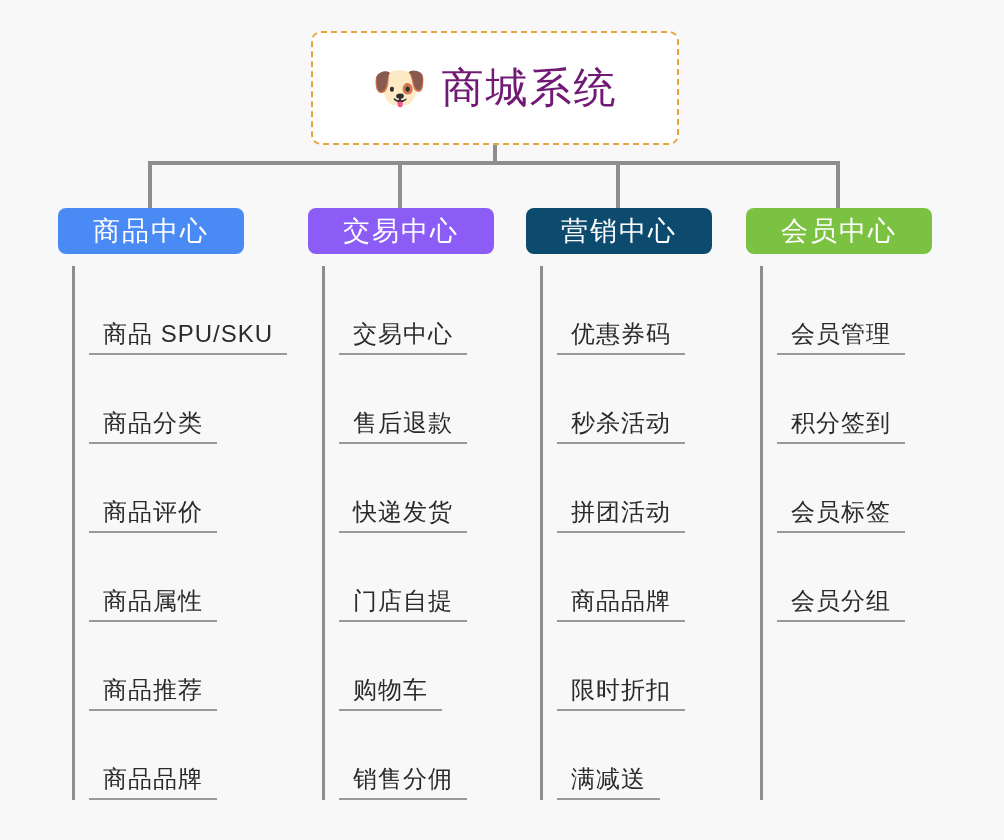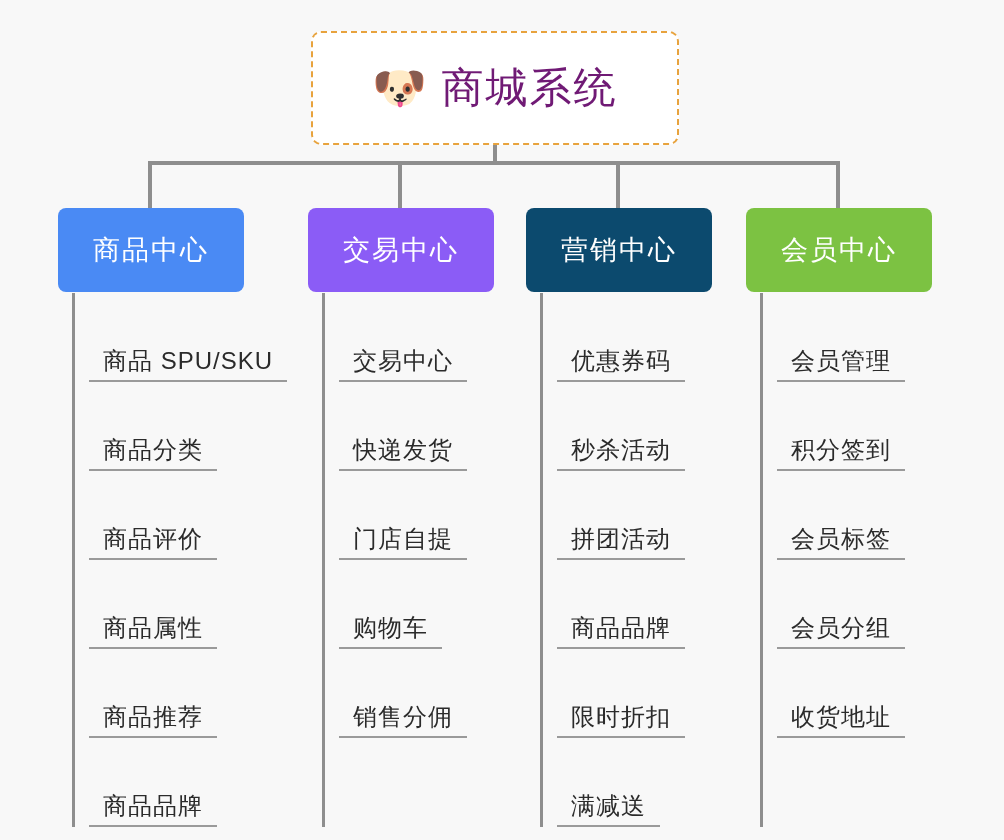--- a/index.html
+++ b/index.html
@@ -72,35 +72,35 @@
     height: 48px;
   }
 
   
   .column {
     position: absolute;
     top: 208px;
   }
 
   .cat-header {
-    height: 84px;
+    height: 46px;
     border-radius: 8px;
     display: flex;
     align-items: center;
     justify-content: center;
     color: #ffffff;
     font-size: 27px;
     letter-spacing: 2px;
     white-space: nowrap;
   }
 
   
   .leaf-stack {
     position: relative;
-    margin-top: 1px;
+    margin-top: 12px;
   }
   .trunk {
     position: absolute;
     left: 14px;
     top: 0;
     width: 3px;
     background: #8e8e8e;
   }
 
   .leaf {
@@ -170,20 +170,23 @@
         </div>
       </div>
       <div class="column" style="left: 308px; width: 186px;">
         <div class="cat-header" style="background: #8b5cf6; width: 186px;">交易中心</div>
         <div class="leaf-stack">
           <div class="trunk" style="height: 534px;"></div>
           <div class="leaf">
             <div class="leaf-inner"><span class="leaf-label">交易中心</span></div>
           </div>
           <div class="leaf">
+            <div class="leaf-inner"><span class="leaf-label">售后退款</span></div>
+          </div>
+          <div class="leaf">
             <div class="leaf-inner"><span class="leaf-label">快递发货</span></div>
           </div>
           <div class="leaf">
             <div class="leaf-inner"><span class="leaf-label">门店自提</span></div>
           </div>
           <div class="leaf">
             <div class="leaf-inner"><span class="leaf-label">购物车</span></div>
           </div>
           <div class="leaf">
             <div class="leaf-inner"><span class="leaf-label">销售分佣</span></div>
@@ -223,20 +226,17 @@
           </div>
           <div class="leaf">
             <div class="leaf-inner"><span class="leaf-label">积分签到</span></div>
           </div>
           <div class="leaf">
             <div class="leaf-inner"><span class="leaf-label">会员标签</span></div>
           </div>
           <div class="leaf">
             <div class="leaf-inner"><span class="leaf-label">会员分组</span></div>
           </div>
-          <div class="leaf">
-            <div class="leaf-inner"><span class="leaf-label">收货地址</span></div>
-          </div>
         </div>
       </div>
     </div>
 
 </div>
 
 </body></html>

